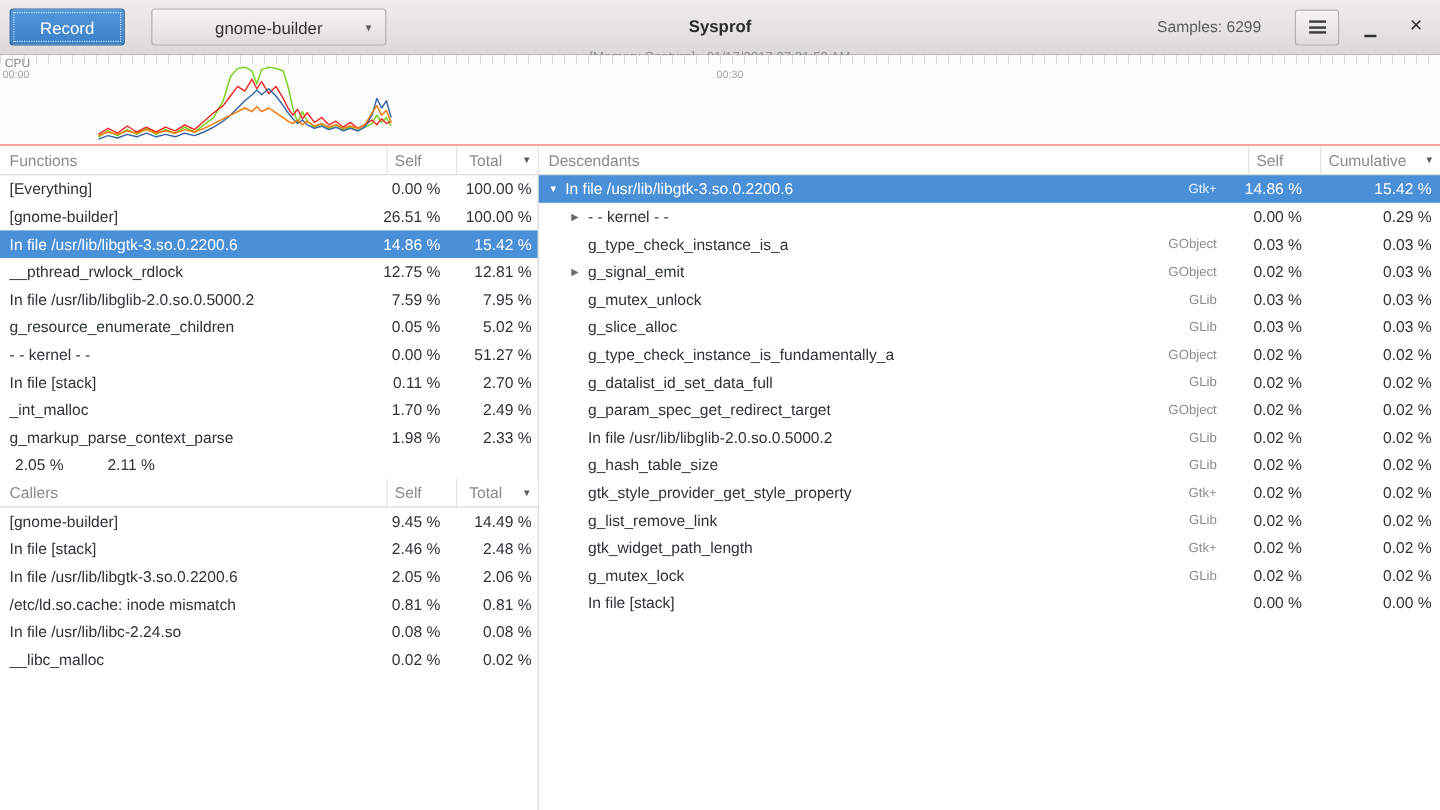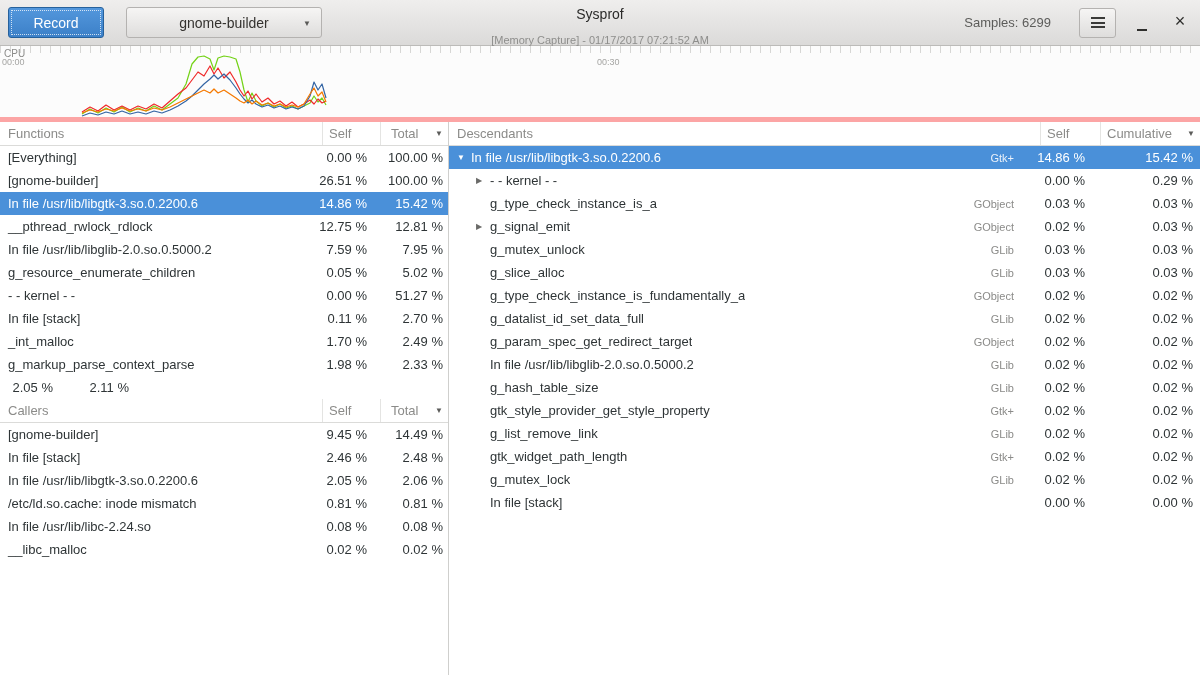--- a/index.html
+++ b/index.html
@@ -27,21 +27,21 @@
   }
   .combo {
     position:relative; width:196px; height:31px; border-radius:3px;
     border:1px solid #b4b2b0;
     background:linear-gradient(#f6f5f4,#dedddc);
     display:flex; align-items:center; justify-content:center;
     font-size:14px; color:#34322f; cursor:pointer;
   }
   .combo-arrow { position:absolute; right:10px; top:11px; font-size:8px; color:#5a5a58; }
   .titlebox { position:absolute; left:50%; top:6px; transform:translateX(-50%); text-align:center; }
-  .title { font-size:14px; font-weight:normal; color:#2b2b2a; }
+  .title { font-size:14px; font-weight:bold; color:#2b2b2a;margin-top:8px; }
   .subtitle { font-size:11px; color:#8e8e8c; margin-top:12px; }
   .hdr-right { margin-left:auto; display:flex; align-items:center; gap:14px; }
   .samples { font-size:13px; color:#5c5c5a; margin-right:14px; }
   .menu-btn {
     width:37px; height:30px; border-radius:3px; border:1px solid #b4b2b0;
     background:linear-gradient(#f6f5f4,#dedddc);
     display:flex; align-items:center; justify-content:center; cursor:pointer;
   }
   .burger {
     display:block; width:14px; height:11px;
@@ -52,21 +52,21 @@
     width:24px; height:30px; border:none; background:transparent;
     display:flex; align-items:flex-end; justify-content:center;
     cursor:pointer; padding-bottom:7px;
   }
   .minbar { display:block; width:10px; height:2px; background:#2f2f2d; }
   .win-btn.close { align-items:center; padding-bottom:2px; font-size:18px; color:#2f2f2d; }
 
   
   .graph {
     position:absolute; top:46px; left:0; width:1200px; height:76px;
-    background:#fcfcfc; border-bottom:5px solid #fca5a5; overflow:hidden;
+    background:#fcfcfc; border-bottom:2px solid #fca5a5; overflow:hidden;
   }
   .ticks {
     position:absolute; top:0; left:0; right:0; height:7px;
     background:repeating-linear-gradient(to right,#d7d7d5 0 1px,transparent 1px 10px);
   }
   .cpu-label { position:absolute; top:2px; left:4px; font-size:10px; color:#8a8a88; }
   .timelabel { position:absolute; top:11px; font-size:9px; color:#a5a5a3; }
   #graph-lines { position:absolute; top:0; left:0; }
 
   

